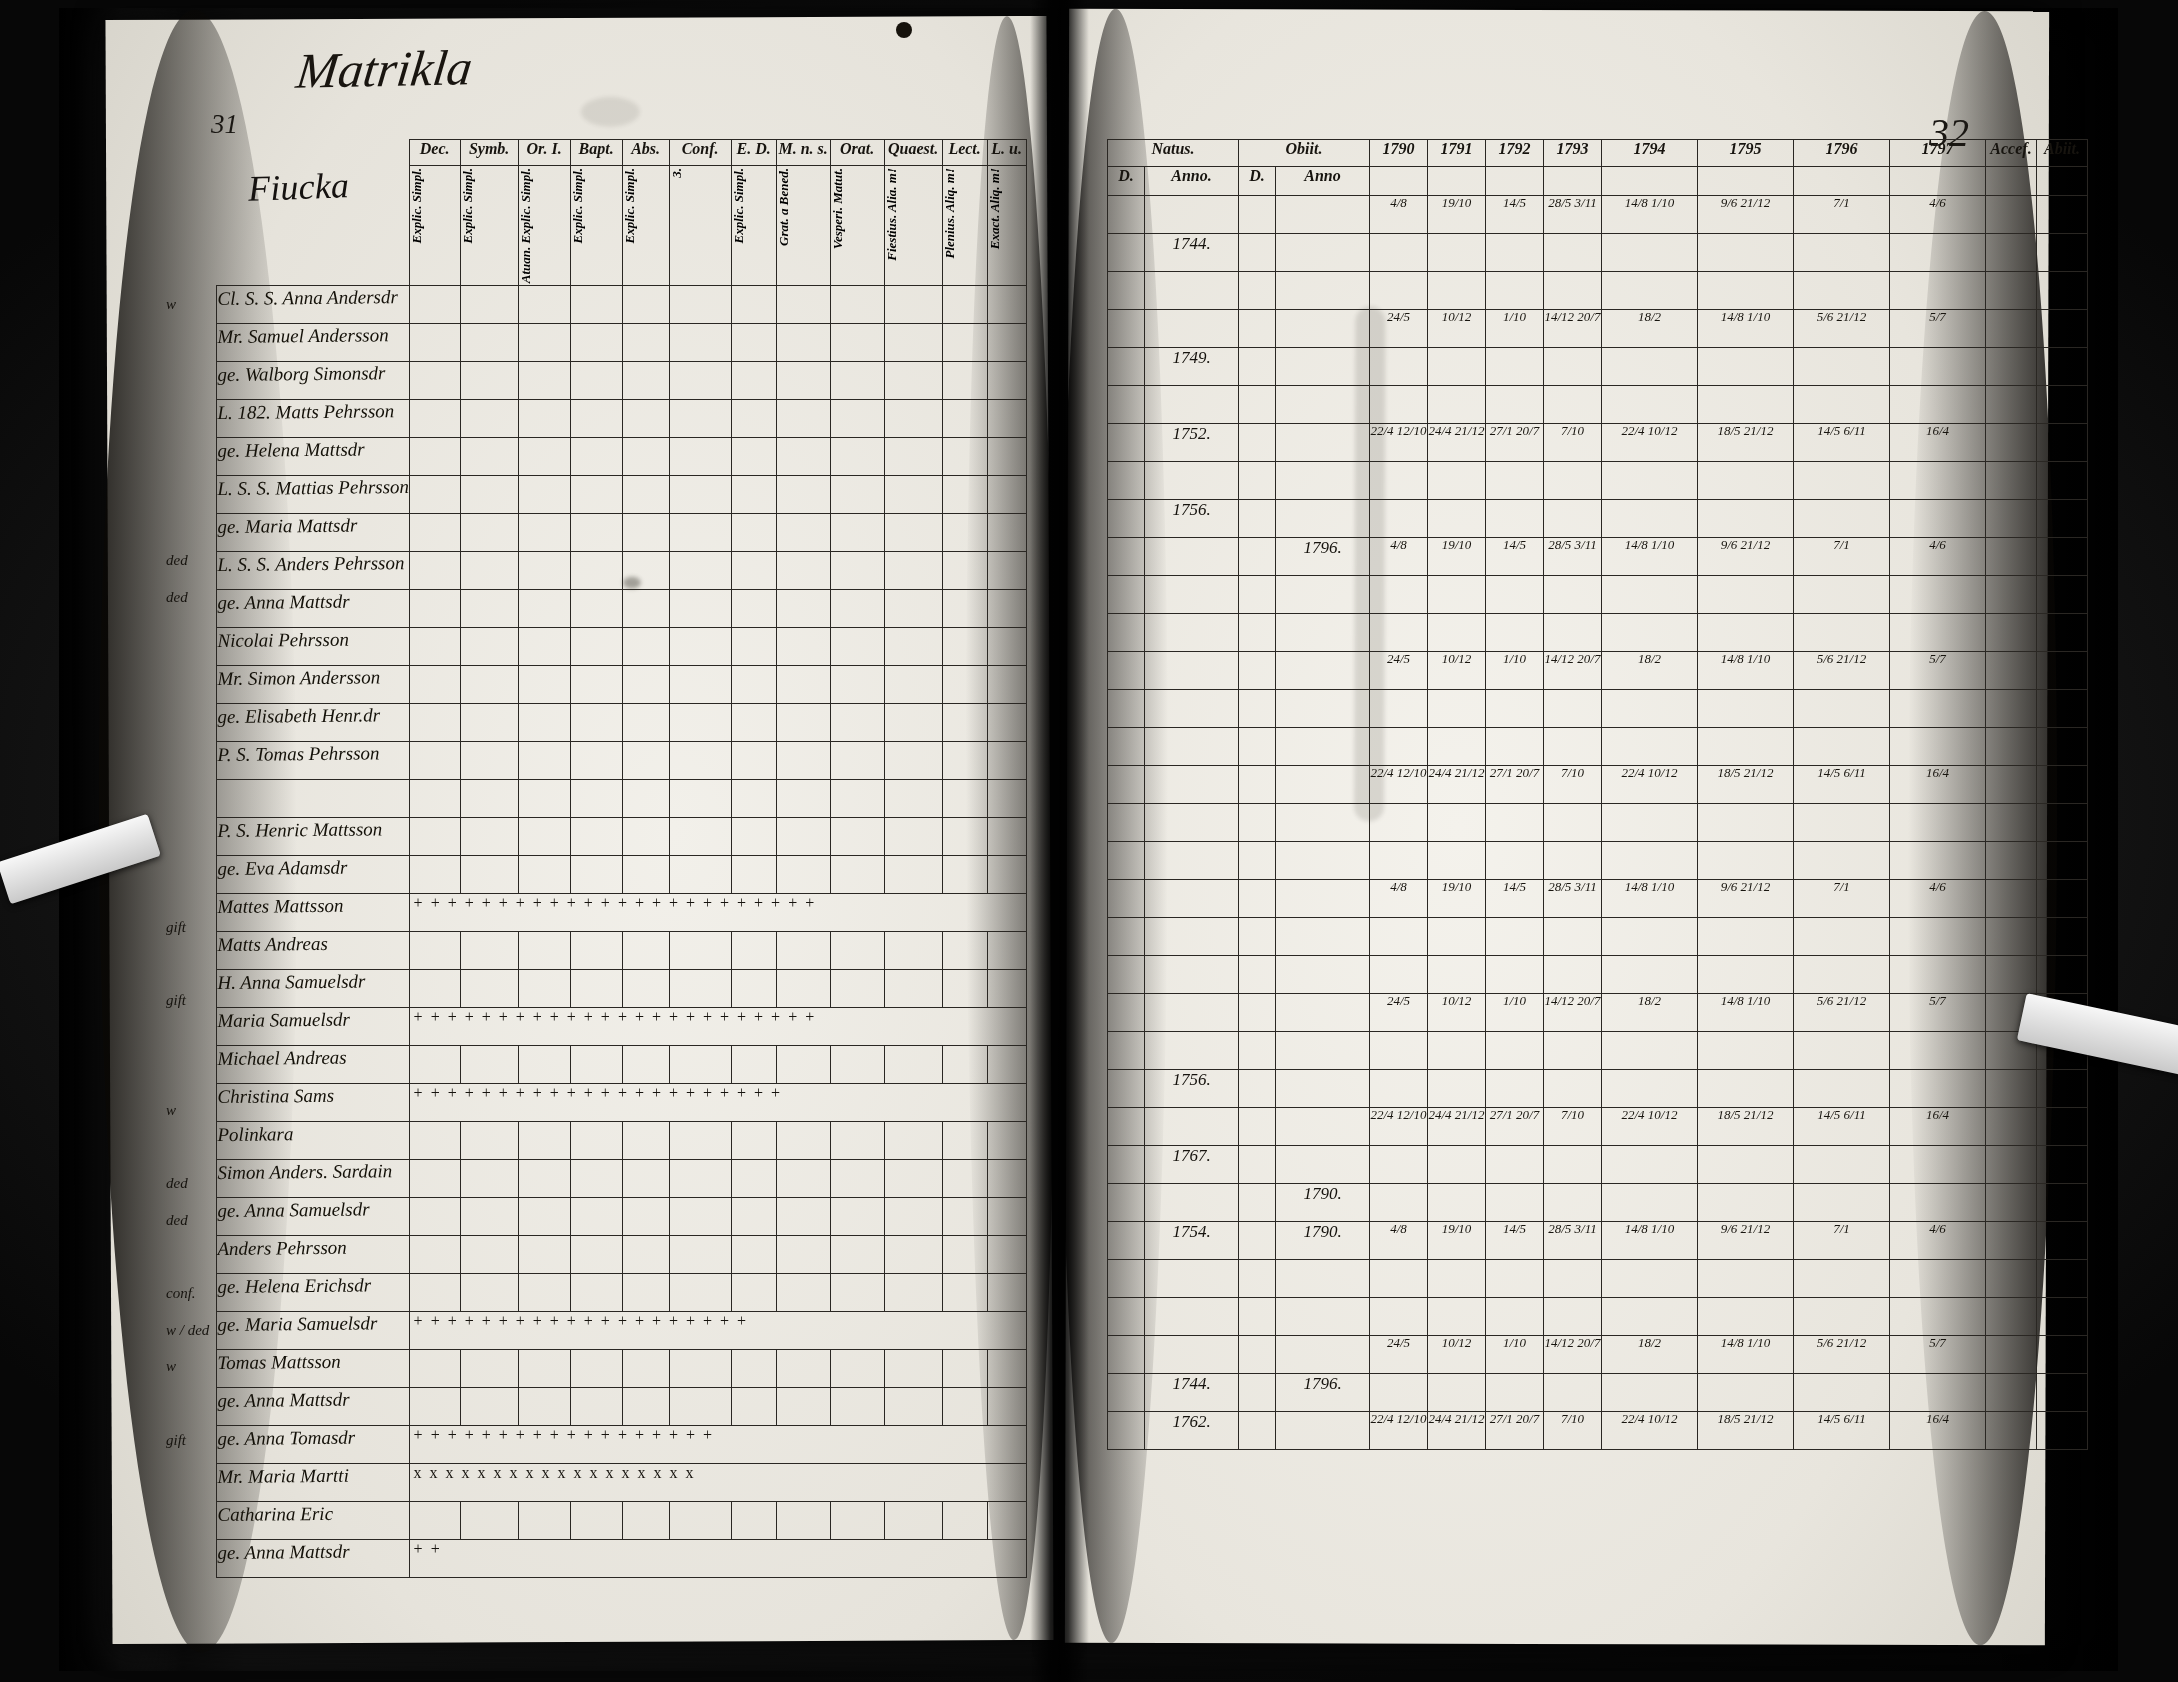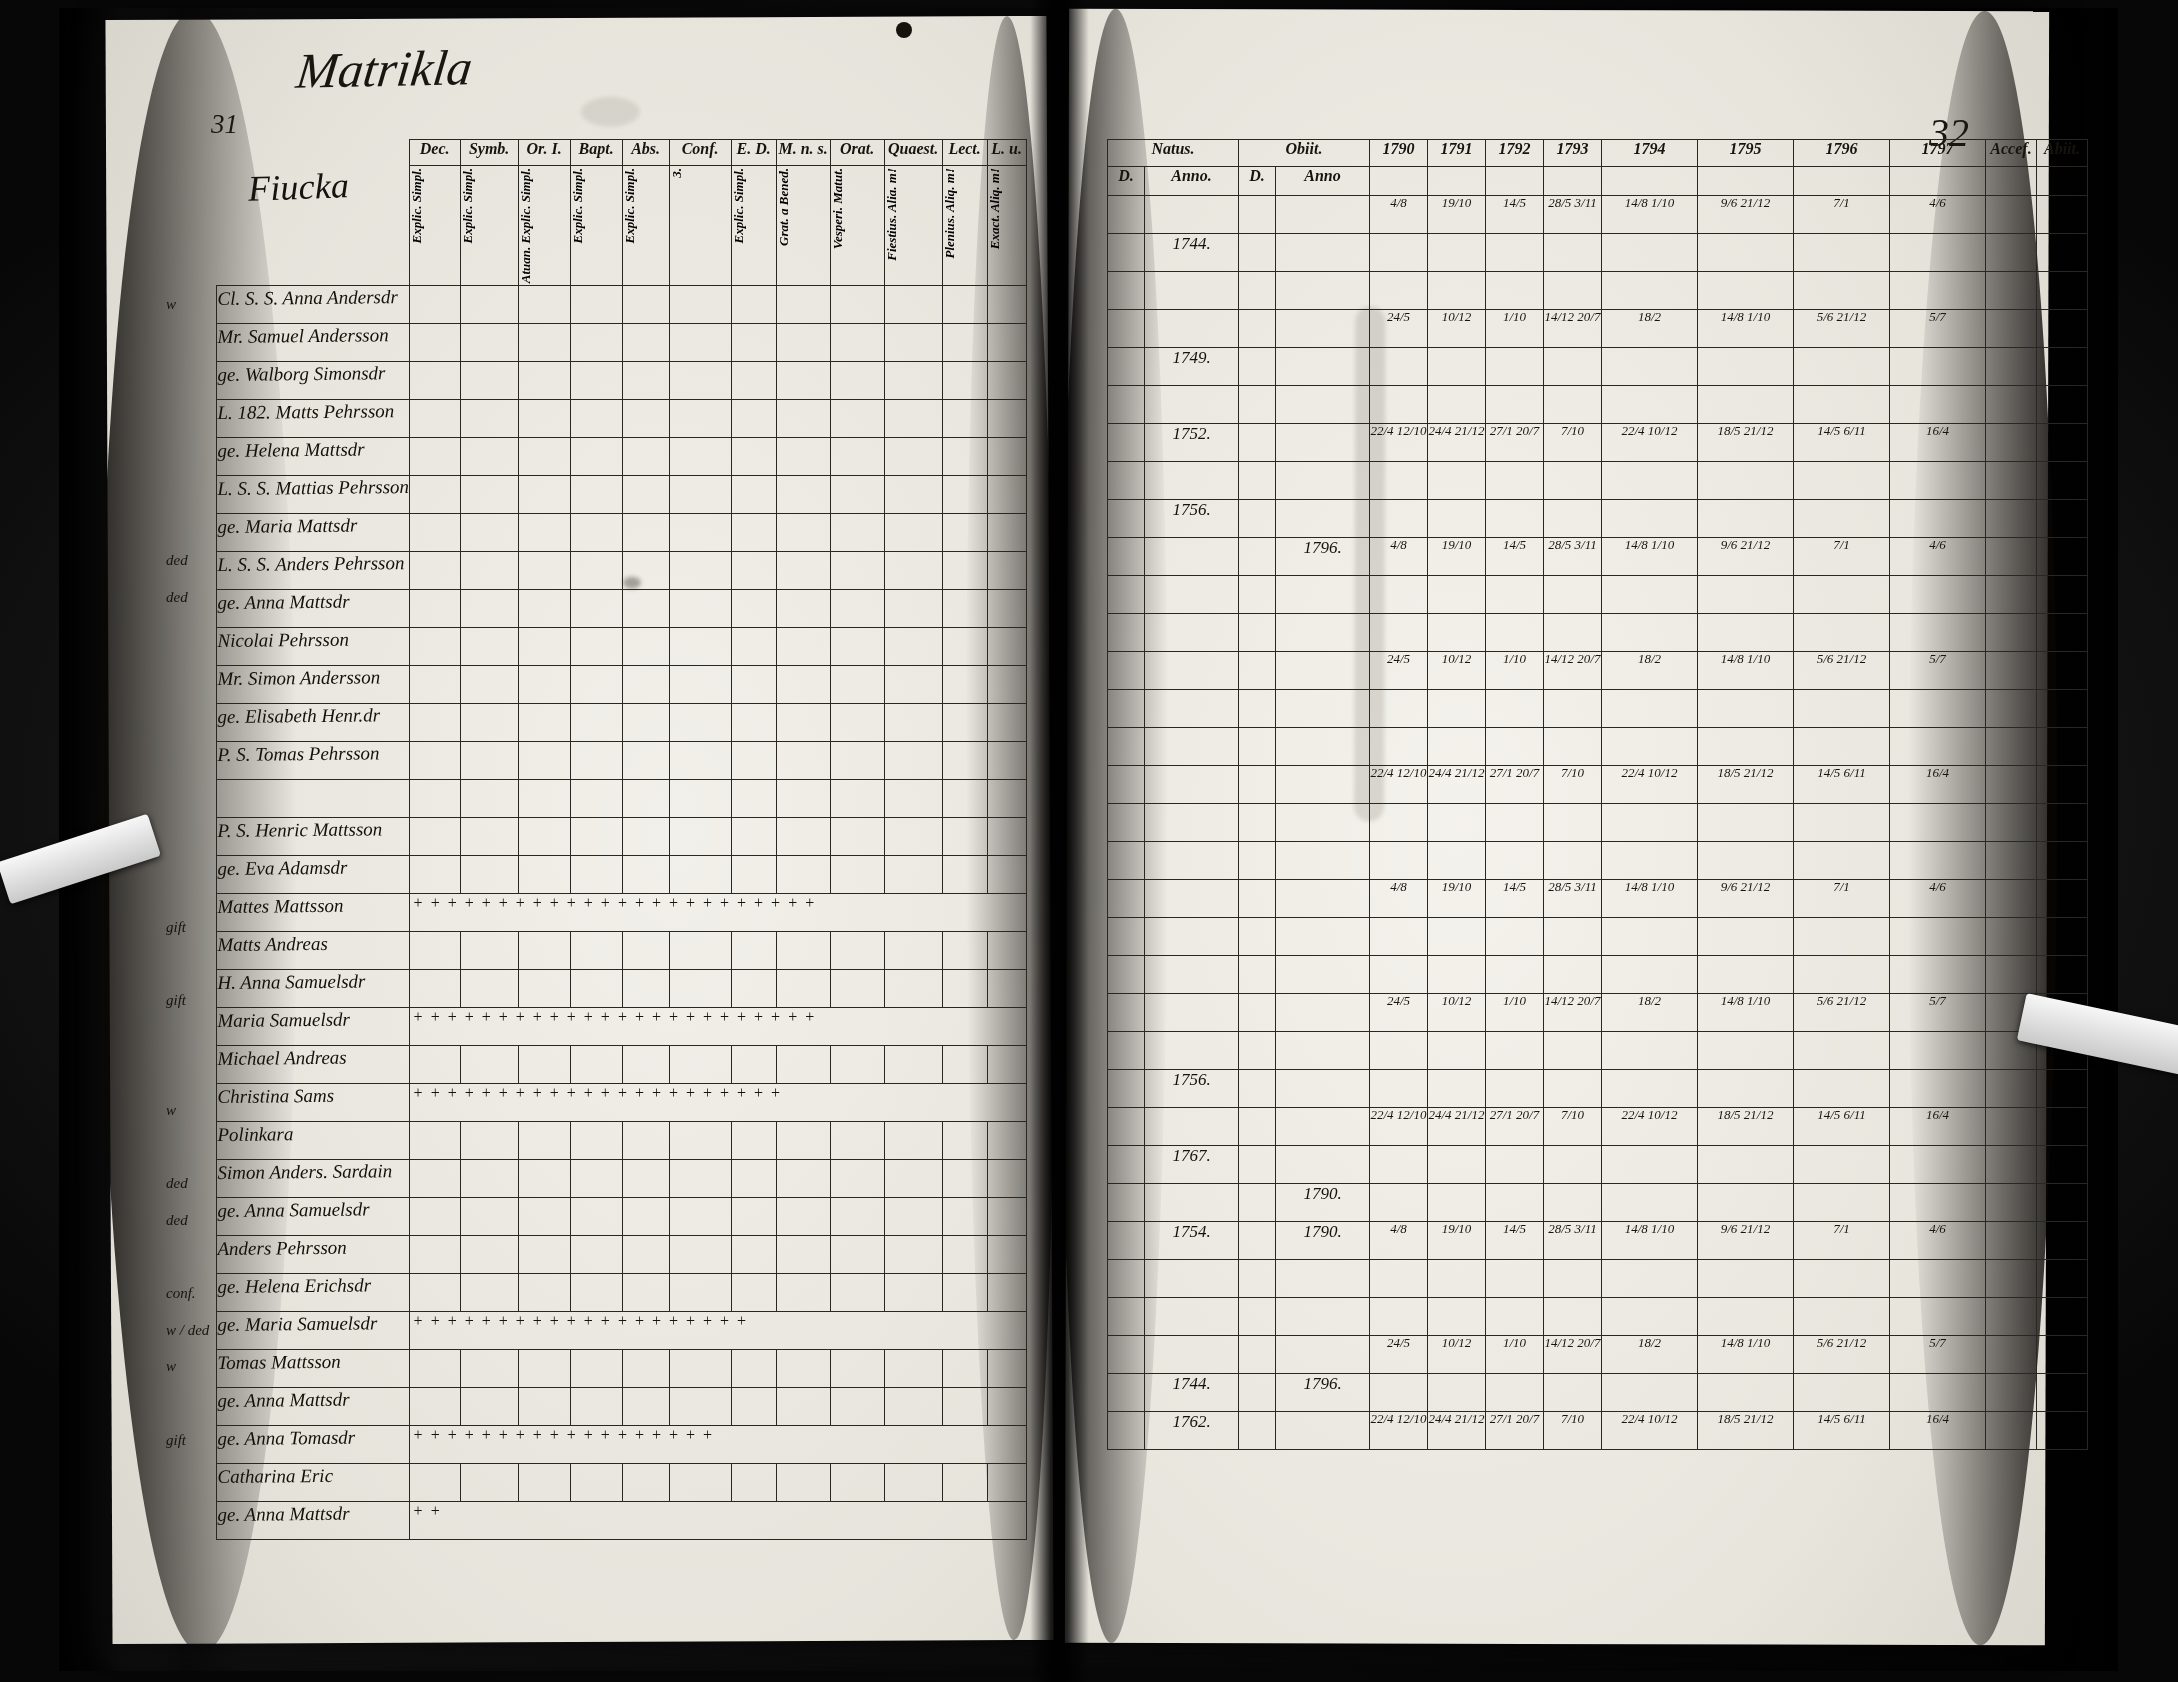--- a/index.html
+++ b/index.html
@@ -564,20 +564,24 @@
           <td></td>
           <td></td>
           <td></td>
           <td></td>
         </tr>
         <tr>
           <td class="nm" style="transform: rotate(-0.6deg);">ge. Anna Tomasdr</td>
           <td colspan="12" class="marks" style="padding-left: 4px;">+ +   + +   + +   + + + +   + + + +   + +   + +</td>
         </tr>
         <tr>
+          <td class="nm" style="transform: rotate(-0.6deg);">Mr. Maria Martti</td>
+          <td colspan="12" class="marks" style="padding-left: 4px;">x x x x   x x   x x   x x   x x   x x   x x   x x</td>
+        </tr>
+        <tr>
           <td class="nm" style="transform: rotate(-0.6deg);">Catharina Eric</td>
           <td></td>
           <td></td>
           <td></td>
           <td></td>
           <td></td>
           <td></td>
           <td></td>
           <td></td>
           <td></td>

